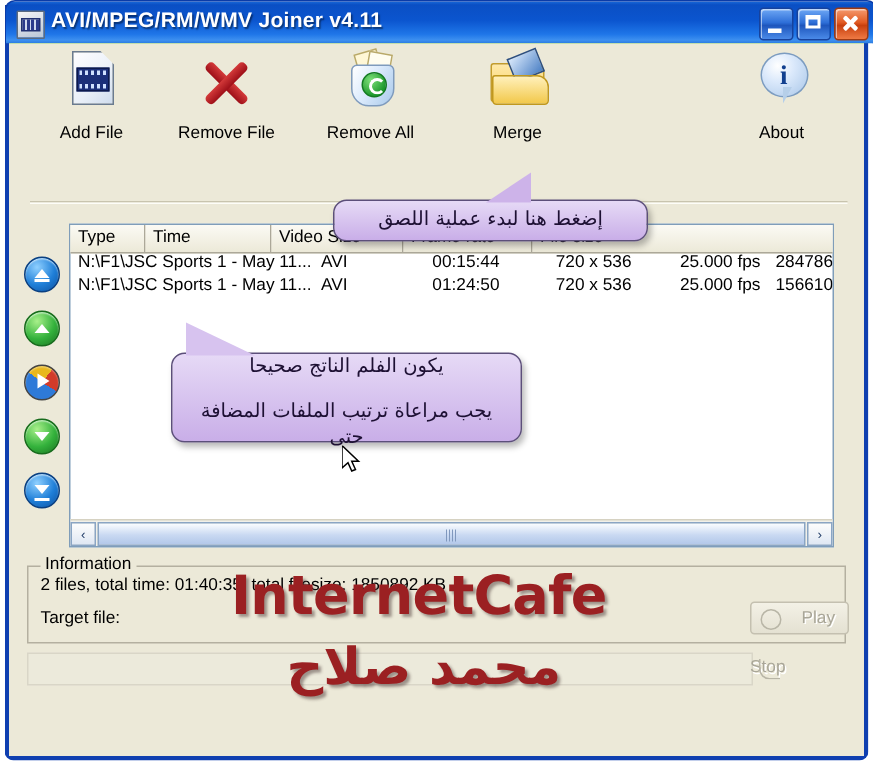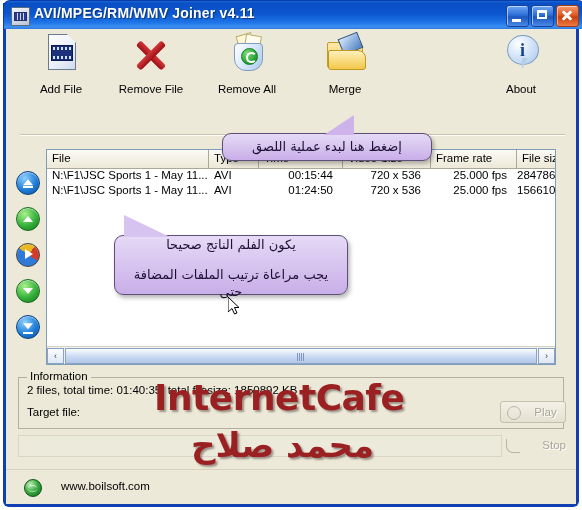--- a/index.html
+++ b/index.html
@@ -173,21 +173,21 @@
   .group .legend{position:absolute;left:8px;top:-8px;background:#ece9d8;padding:0 3px;font-size:11.5px;color:#000;}
   .info-line{position:absolute;left:8px;top:6px;font-size:11.5px;color:#000;white-space:nowrap;}
   .target-line{position:absolute;left:8px;top:28px;font-size:11.5px;color:#000;}
 
   .btn-dis{
     position:absolute;width:66px;height:22px;border:1px solid #c4c0b0;border-radius:3px;
     background:linear-gradient(180deg,#f3f1e6,#e4e1d2);
     color:#a9a698;font-size:11.5px;text-align:center;line-height:21px;text-shadow:1px 1px 0 #fff;
     box-sizing:border-box;
   }
-  .btn-flat{position:absolute;width:66px;height:22px;color:#a9a698;font-size:11.5px;text-align:right;line-height:21px;text-shadow:1px 1px 0 #fff;}
+  .btn-flat{position:absolute;width:66px;height:22px;color:#a9a698;font-size:11.5px;text-align:left;line-height:21px;text-shadow:1px 1px 0 #fff;}
   .dis-ico{position:absolute;left:6px;top:4px;width:14px;height:14px;border:1.5px solid #b8b5a6;border-radius:50%;box-sizing:border-box;}
   .dis-ico.stop{border-radius:0 0 0 7px;border-top:none;border-right:none;}
 
   .progress{position:absolute;left:12px;top:406px;width:484px;height:22px;
     background:#eceadb;border:1px solid #d9d6c7;box-sizing:border-box;}
 
   
   .statusbar{position:absolute;left:0;bottom:0;width:570px;height:34px;background:#ece9d8;border-top:1px solid #d6d2c2;}
   .globe{position:absolute;left:18px;top:9px;width:16px;height:16px;border-radius:50%;
     background:radial-gradient(circle at 32% 28%,#bff0bb 0%,#3fae46 45%,#116a1b 100%);border:1px solid #0c5414;}
@@ -297,21 +297,20 @@
     <div class="sidebtn sb-green" style="top:250px;">
       <span class="arr down" style="transform:translate(-50%,-50%);"></span>
     </div>
     <div class="sidebtn sb-blue" style="top:286px;">
       <span class="arr down" style="transform:translate(-50%,-62%);"></span>
       <span class="bar" style="bottom:4px;"></span>
     </div>
 
     <div class="listwrap">
       <div class="lhead">
-        <div class="c0">File</div>
         <div class="c1">Type</div>
         <div class="c2">Time</div>
         <div class="c3">Video Size</div>
         <div class="c4">Frame rate</div>
         <div class="c5">File size</div>
       </div>
 
       <div class="lrow">
         <span class="c0">N:\F1\JSC Sports 1 - May 11...</span>
         <span class="c1">AVI</span>
@@ -372,19 +371,15 @@
     <div class="progress"></div>
 
     <div class="btn-flat" style="left:494px;top:406px;">
       <span class="dis-ico stop"></span>
       <span>Stop</span>
     </div>
 
     <div class="wm wm1">InternetCafe</div>
     <div class="wm wm2">محمد صلاح</div>
 
-    <div class="statusbar">
-      <div class="globe"></div>
-      <div class="status-text">www.boilsoft.com</div>
-    </div>
 
   </div>
 </div>
 
 </body></html>

